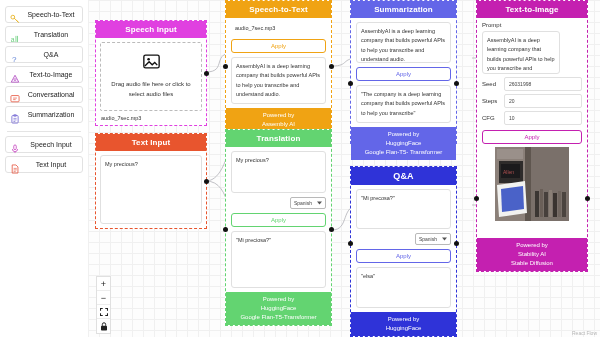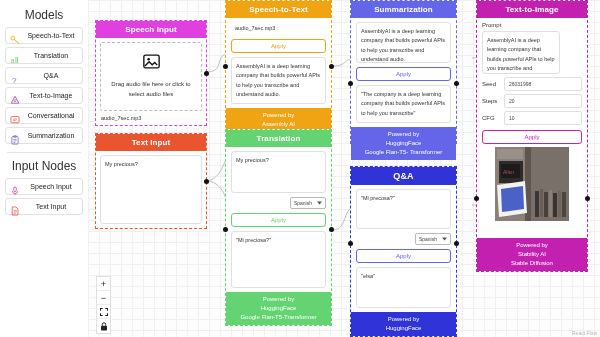--- a/index.html
+++ b/index.html
@@ -116,21 +116,20 @@
   .ctrl:last-child { border-bottom: none; }
   .wmark { position: absolute; right: 3px; bottom: 1px; font-size: 5px; color: #b5b5b5; }
 </style>
 </head>
 <body>
 
 <div id="app">
 
   <aside class="sidebar">
 
-    <div class="panel-title">Models</div>
 
     <div class="pill">
       <span class="ico">
         <svg viewBox="0 0 16 16">
             <circle cx="4.5" cy="5" r="3" fill="none" stroke="#e8b422" stroke-width="1.4"></circle>
             <path d="M6.7 6.8L13 12.5M10.5 10.4l1.6 1.6M12.2 12l1.3 1.4" stroke="#e8b422" stroke-width="1.4" fill="none" stroke-linecap="round"></path>
           </svg>
       </span>
       <span class="lbl">Speech-to-Text</span>
     </div>
@@ -181,21 +180,20 @@
             <rect x="3" y="2.5" width="10" height="12" rx="1.3" fill="none" stroke="#7a6fd6" stroke-width="1.4"></rect>
             <rect x="5.8" y="1" width="4.4" height="2.6" rx=".8" fill="none" stroke="#7a6fd6" stroke-width="1.2"></rect>
             <path d="M5.5 7h5M5.5 9.5h5M5.5 12h3" stroke="#7a6fd6" stroke-width="1.1"></path>
           </svg>
       </span>
       <span class="lbl">Summarization</span>
     </div>
 
     <div class="divider"></div>
 
-    <div class="panel-title">Input Nodes</div>
 
     <div class="pill">
       <span class="ico">
         <svg viewBox="0 0 16 16">
             <rect x="6" y="1.5" width="4" height="7.5" rx="2" fill="none" stroke="#c94fc4" stroke-width="1.4"></rect>
             <path d="M3.8 8a4.2 4.2 0 0 0 8.4 0M8 12.2v2.3" stroke="#c94fc4" stroke-width="1.3" fill="none"></path>
           </svg>
       </span>
       <span class="lbl">Speech Input</span>
     </div>

